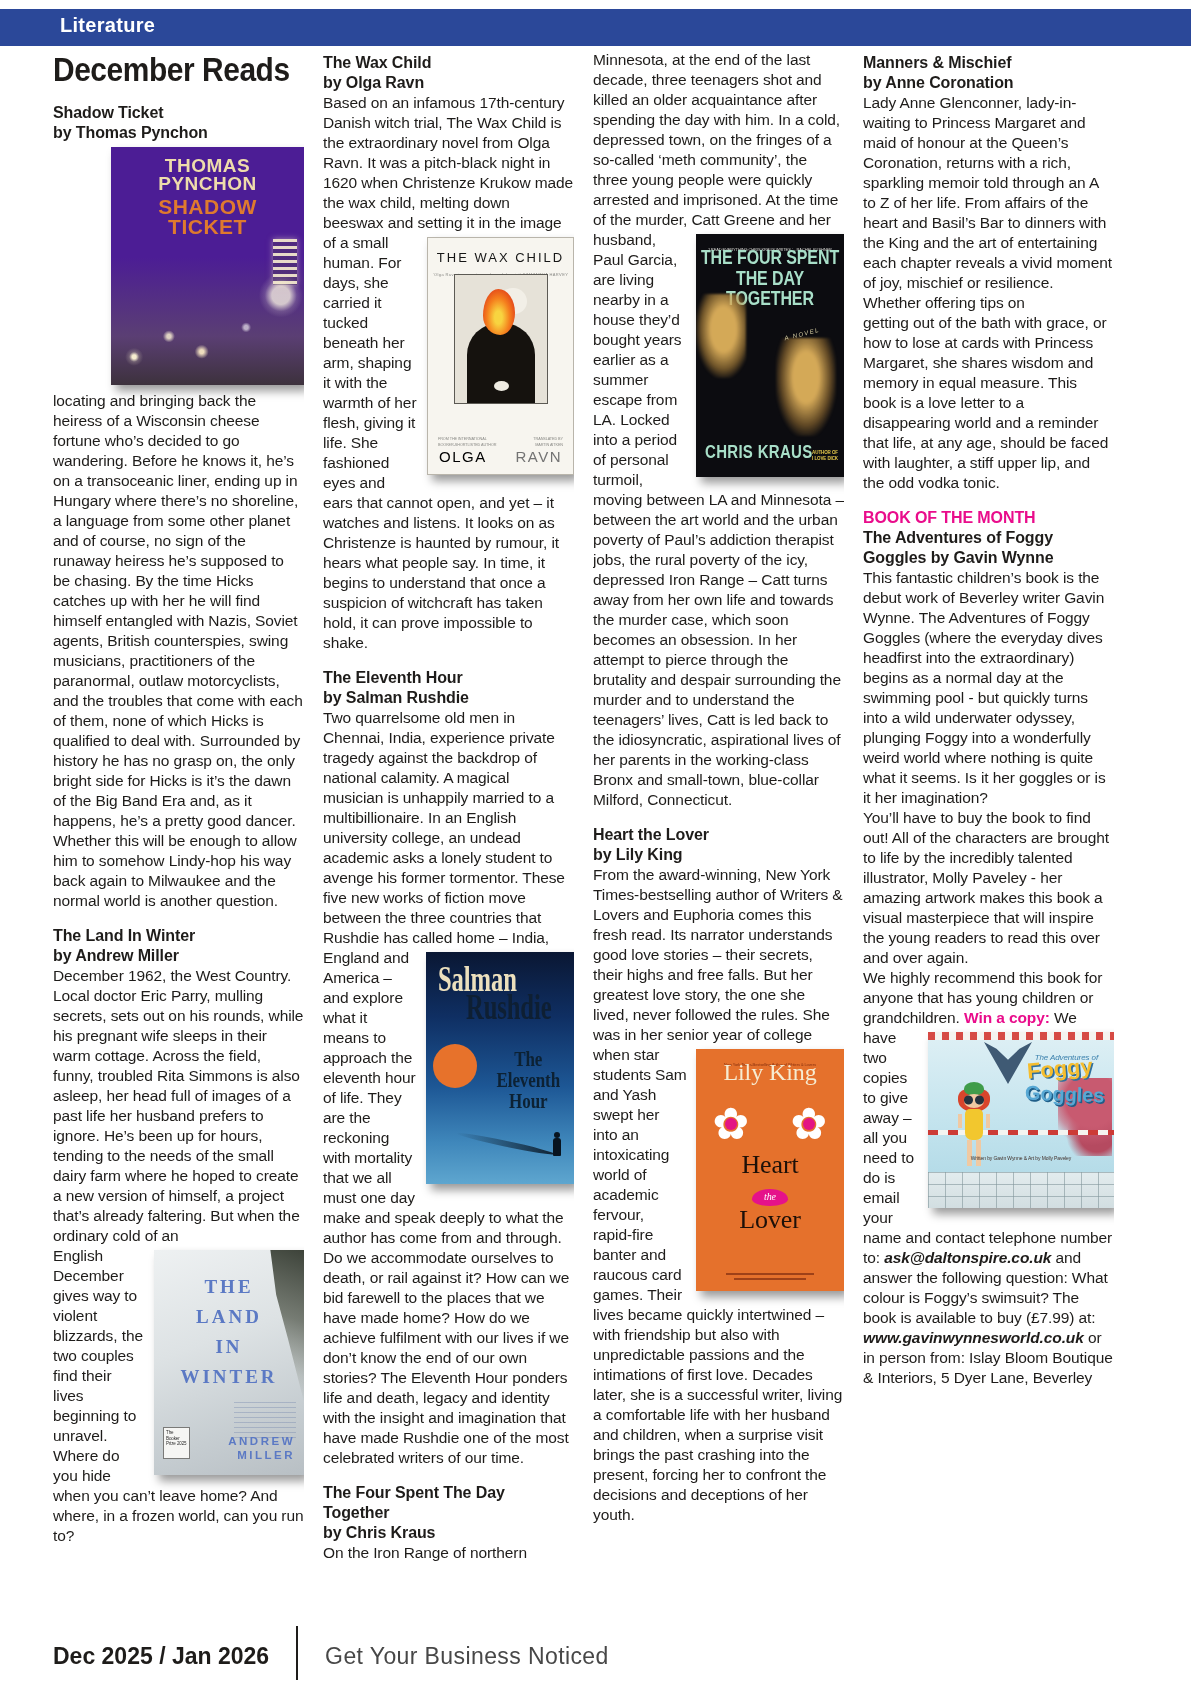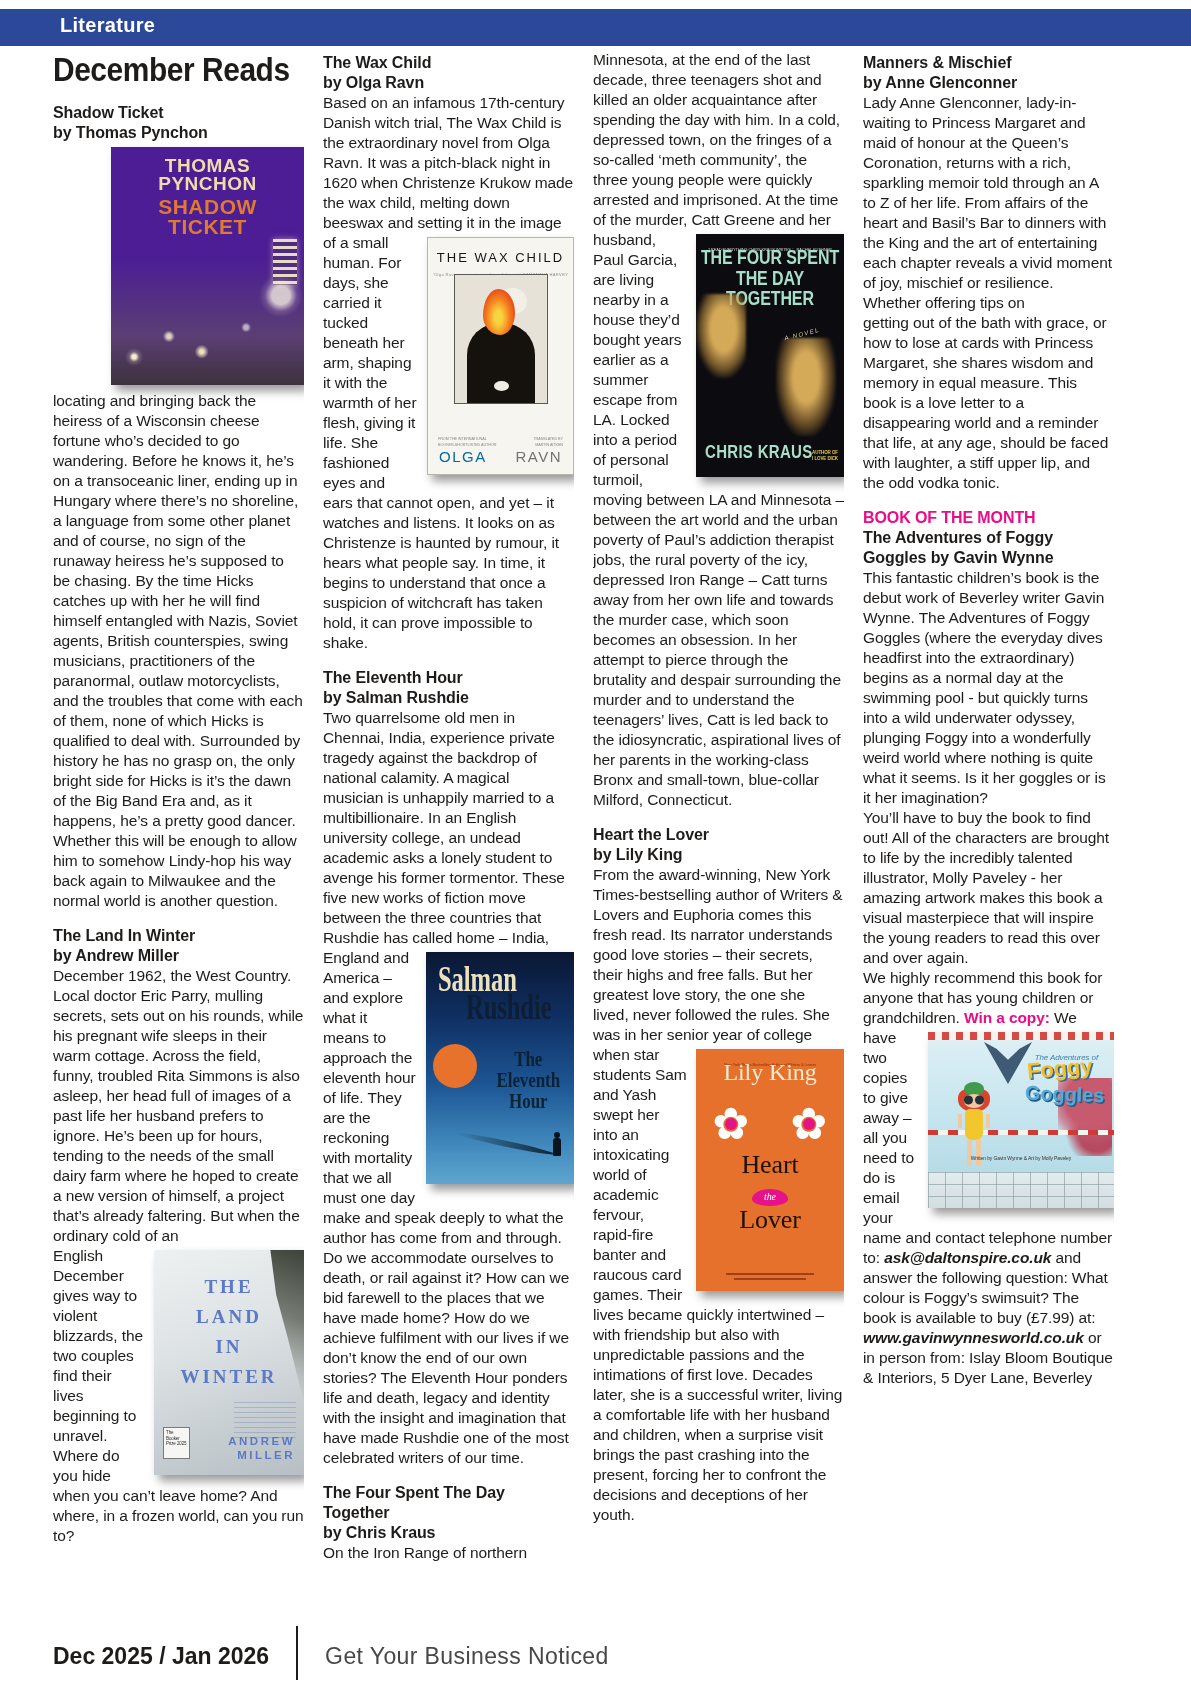--- a/index.html
+++ b/index.html
@@ -53,21 +53,21 @@
   .wax-sub { position:absolute; top:27px; left:0; width:100%; text-align:center; font-size:4px; color:#8a8a86; letter-spacing:.4px; }
   .wax-photo { position:absolute; top:36px; left:26px; width:92px; height:128px; background:#e6e2d8; border:1px solid #5c5a54; }
   .wax-body { position:absolute; bottom:0; left:12px; width:68px; height:80px; background:#15120e; border-radius:32px 32px 0 0; }
   .wax-cap { position:absolute; top:13px; left:46px; width:26px; height:26px; background:#f2efe7; border-radius:50% 60% 55% 45%; }
   .wax-flame { position:absolute; top:14px; left:28px; width:32px; height:46px;
       background:radial-gradient(ellipse at 48% 62%, #f8d440 0 16%, #f57f1d 48%, #e2411a 78%, #d63614 100%);
       border-radius:48% 52% 46% 54% / 58% 52% 48% 42%; }
   .wax-hands { position:absolute; bottom:12px; left:39px; width:15px; height:10px; background:#efece2; border-radius:50%; }
   .wax-noteL { position:absolute; left:10px; bottom:26px; font-size:3.8px; color:#8a8a86; line-height:1.4; }
   .wax-noteR { position:absolute; right:10px; bottom:26px; font-size:3.8px; color:#8a8a86; line-height:1.4; text-align:right; }
-  .wax-olga { position:absolute; left:11px; bottom:7px; font-size:15px; letter-spacing:1.5px; color:#0369a1;margin-top:40px; }
+  .wax-olga { position:absolute; left:11px; bottom:7px; font-size:15px; letter-spacing:1.5px; color:#000000;margin-top:40px; }
   .wax-ravn { position:absolute; right:11px; bottom:7px; font-size:15px; letter-spacing:1.5px; color:#737373; }
 
   
   .cv-11 { width:148px; height:232px; background:linear-gradient(180deg,#0a1733 0%,#0f2f63 28%,#1d5795 58%,#3f87bb 82%,#5ea6cf 100%); }
   .e-salman { position:absolute; top:12px; left:12px; color:#ece0bd; font-family:"Liberation Serif",serif; font-weight:bold; font-size:30px; line-height:26px; transform:scale(.82,1.18); transform-origin:left top; }
   .e-rushdie { position:absolute; top:40px; left:40px; color:#0e1f33; font-family:"Liberation Serif",serif; font-weight:bold; font-size:30px; line-height:26px; transform:scale(.82,1.18); transform-origin:left top; }
   .e-circle { position:absolute; left:7px; top:92px; width:44px; height:44px; border-radius:50%; background:#e7722b; }
   .e-title { position:absolute; right:14px; top:96px; text-align:center; color:#0c2133; font-family:"Liberation Serif",serif; font-weight:bold; font-size:17px; line-height:17px; transform:scaleY(1.25); transform-origin:center top; }
   .e-man { position:absolute; right:13px; bottom:28px; width:8px; height:18px; background:#081420; border-radius:3px 3px 1px 1px; }
   .e-man::before { content:""; position:absolute; top:-6px; left:1px; width:6px; height:6px; border-radius:50%; background:#081420; }
@@ -327,21 +327,21 @@
           </div>
           <p>when star students Sam and Yash swept her into an intoxicating world of academic fervour, rapid-fire banter and raucous card games. Their lives became quickly intertwined – with friendship but also with unpredictable passions and the intimations of first love. Decades later, she is a successful writer, living a comfortable life with her husband and children, when a surprise visit brings the past crashing into the present, forcing her to confront the decisions and deceptions of her youth.</p>
         </div>
       </section>
     </div>
 
     <div class="col">
       <section>
         <div class="rh first">
           <div>Manners &amp; Mischief</div>
-          <div>by Anne Glenconner</div>
+          <div>by Anne Coronation</div>
         </div>
         <p>Lady Anne Glenconner, lady-in-waiting to Princess Margaret and maid of honour at the Queen’s Coronation, returns with a rich, sparkling memoir told through an A to Z of her life. From affairs of the heart and Basil’s Bar to dinners with the King and the art of entertaining each chapter reveals a vivid moment of joy, mischief or resilience. Whether offering tips on</p>
         <div class="flow">
           <p>getting out of the bath with grace, or how to lose at cards with Princess Margaret, she shares wisdom and memory in equal measure. This book is a love letter to a disappearing world and a reminder that life, at any age, should be faced with laughter, a stiff upper lip, and the odd vodka tonic.</p>
         </div>
       </section>
 
       <section>
         <div class="kicker">BOOK OF THE MONTH</div>
         <div class="rh" style="margin-top:0;">

